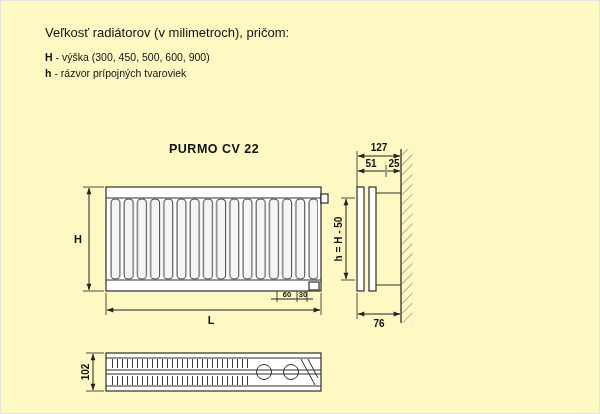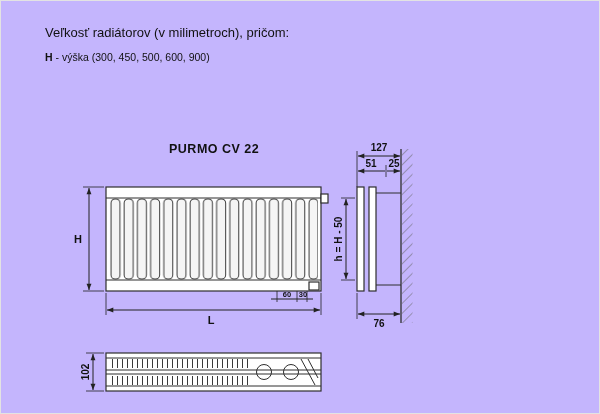--- a/index.html
+++ b/index.html
@@ -1,17 +1,17 @@
 <!DOCTYPE html>
 <html><head>
 <meta charset="utf-8">
 <style>
   html,body{margin:0;padding:0;background:#fff;}
   .page{
-    position:relative;width:600px;height:414px;background:#c4b5fd;
+    position:relative;width:600px;height:414px;background:#fef9c3;
     border:1px solid #e3e3e3;box-sizing:border-box;overflow:hidden;
     font-family:"Liberation Sans", sans-serif;color:#111;
   }
   .header{position:absolute;left:44px;top:24px;width:540px;}
   .title{font-size:13px;margin:0 0 11px 0;white-space:nowrap;}
   .legend-item{font-size:10.5px;margin:0 0 4px 0;white-space:nowrap;}
   .legend-item .sym{font-weight:bold;margin-right:3px;}
   svg{position:absolute;left:0;top:0;}
   svg text{font-family:"Liberation Sans", sans-serif;fill:#111;}
   .model{font-size:12.5px;font-weight:bold;letter-spacing:.5px;}
@@ -24,20 +24,21 @@
   .dim{stroke:#222;stroke-width:1;}
 </style>
 </head>
 <body>
 
 <div class="page">
 
   <div class="header">
     <p class="title">Veľkosť radiátorov (v milimetroch), pričom:</p>
     <p class="legend-item"><span class="sym">H</span><span>- výška (300, 450, 500, 600, 900)</span></p>
+    <p class="legend-item"><span class="sym">h</span><span>- rázvor prípojných tvaroviek</span></p>
   </div>
 
   <svg width="600" height="414" viewBox="0 0 600 414">
     <defs>
       <marker id="mE" viewBox="0 0 10 10" refX="9" refY="5" markerWidth="9" markerHeight="7" orient="auto">
         <path d="M0,1.5 L9,5 L0,8.5 z" fill="#222"></path>
       </marker>
       <marker id="mS" viewBox="0 0 10 10" refX="1" refY="5" markerWidth="9" markerHeight="7" orient="auto">
         <path d="M10,1.5 L1,5 L10,8.5 z" fill="#222"></path>
       </marker>

